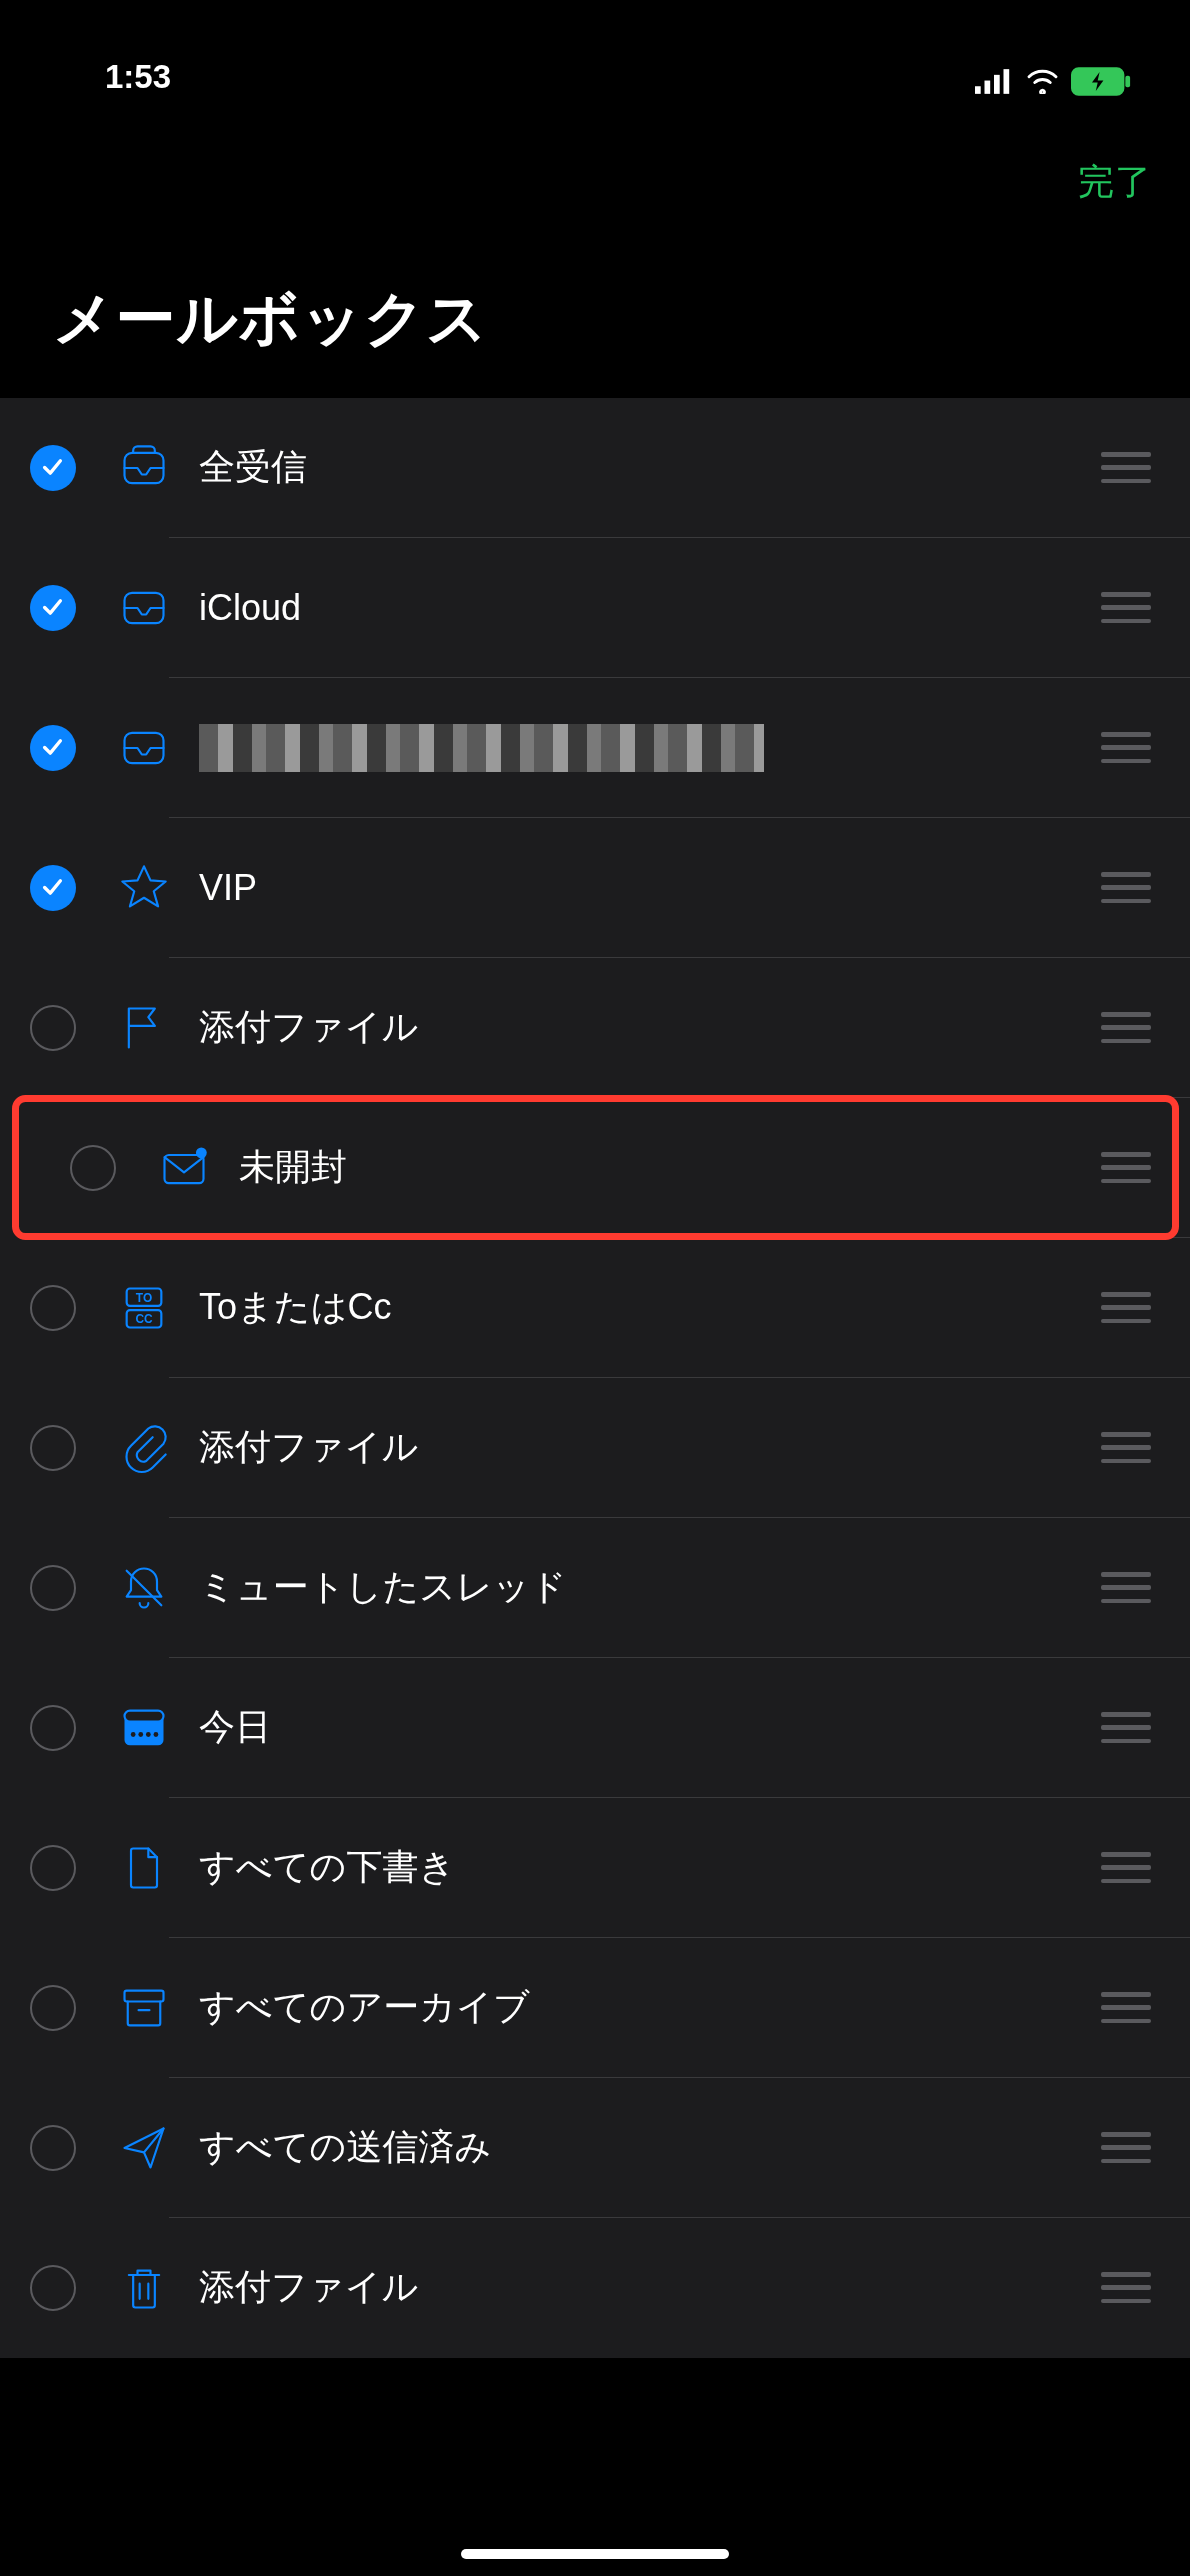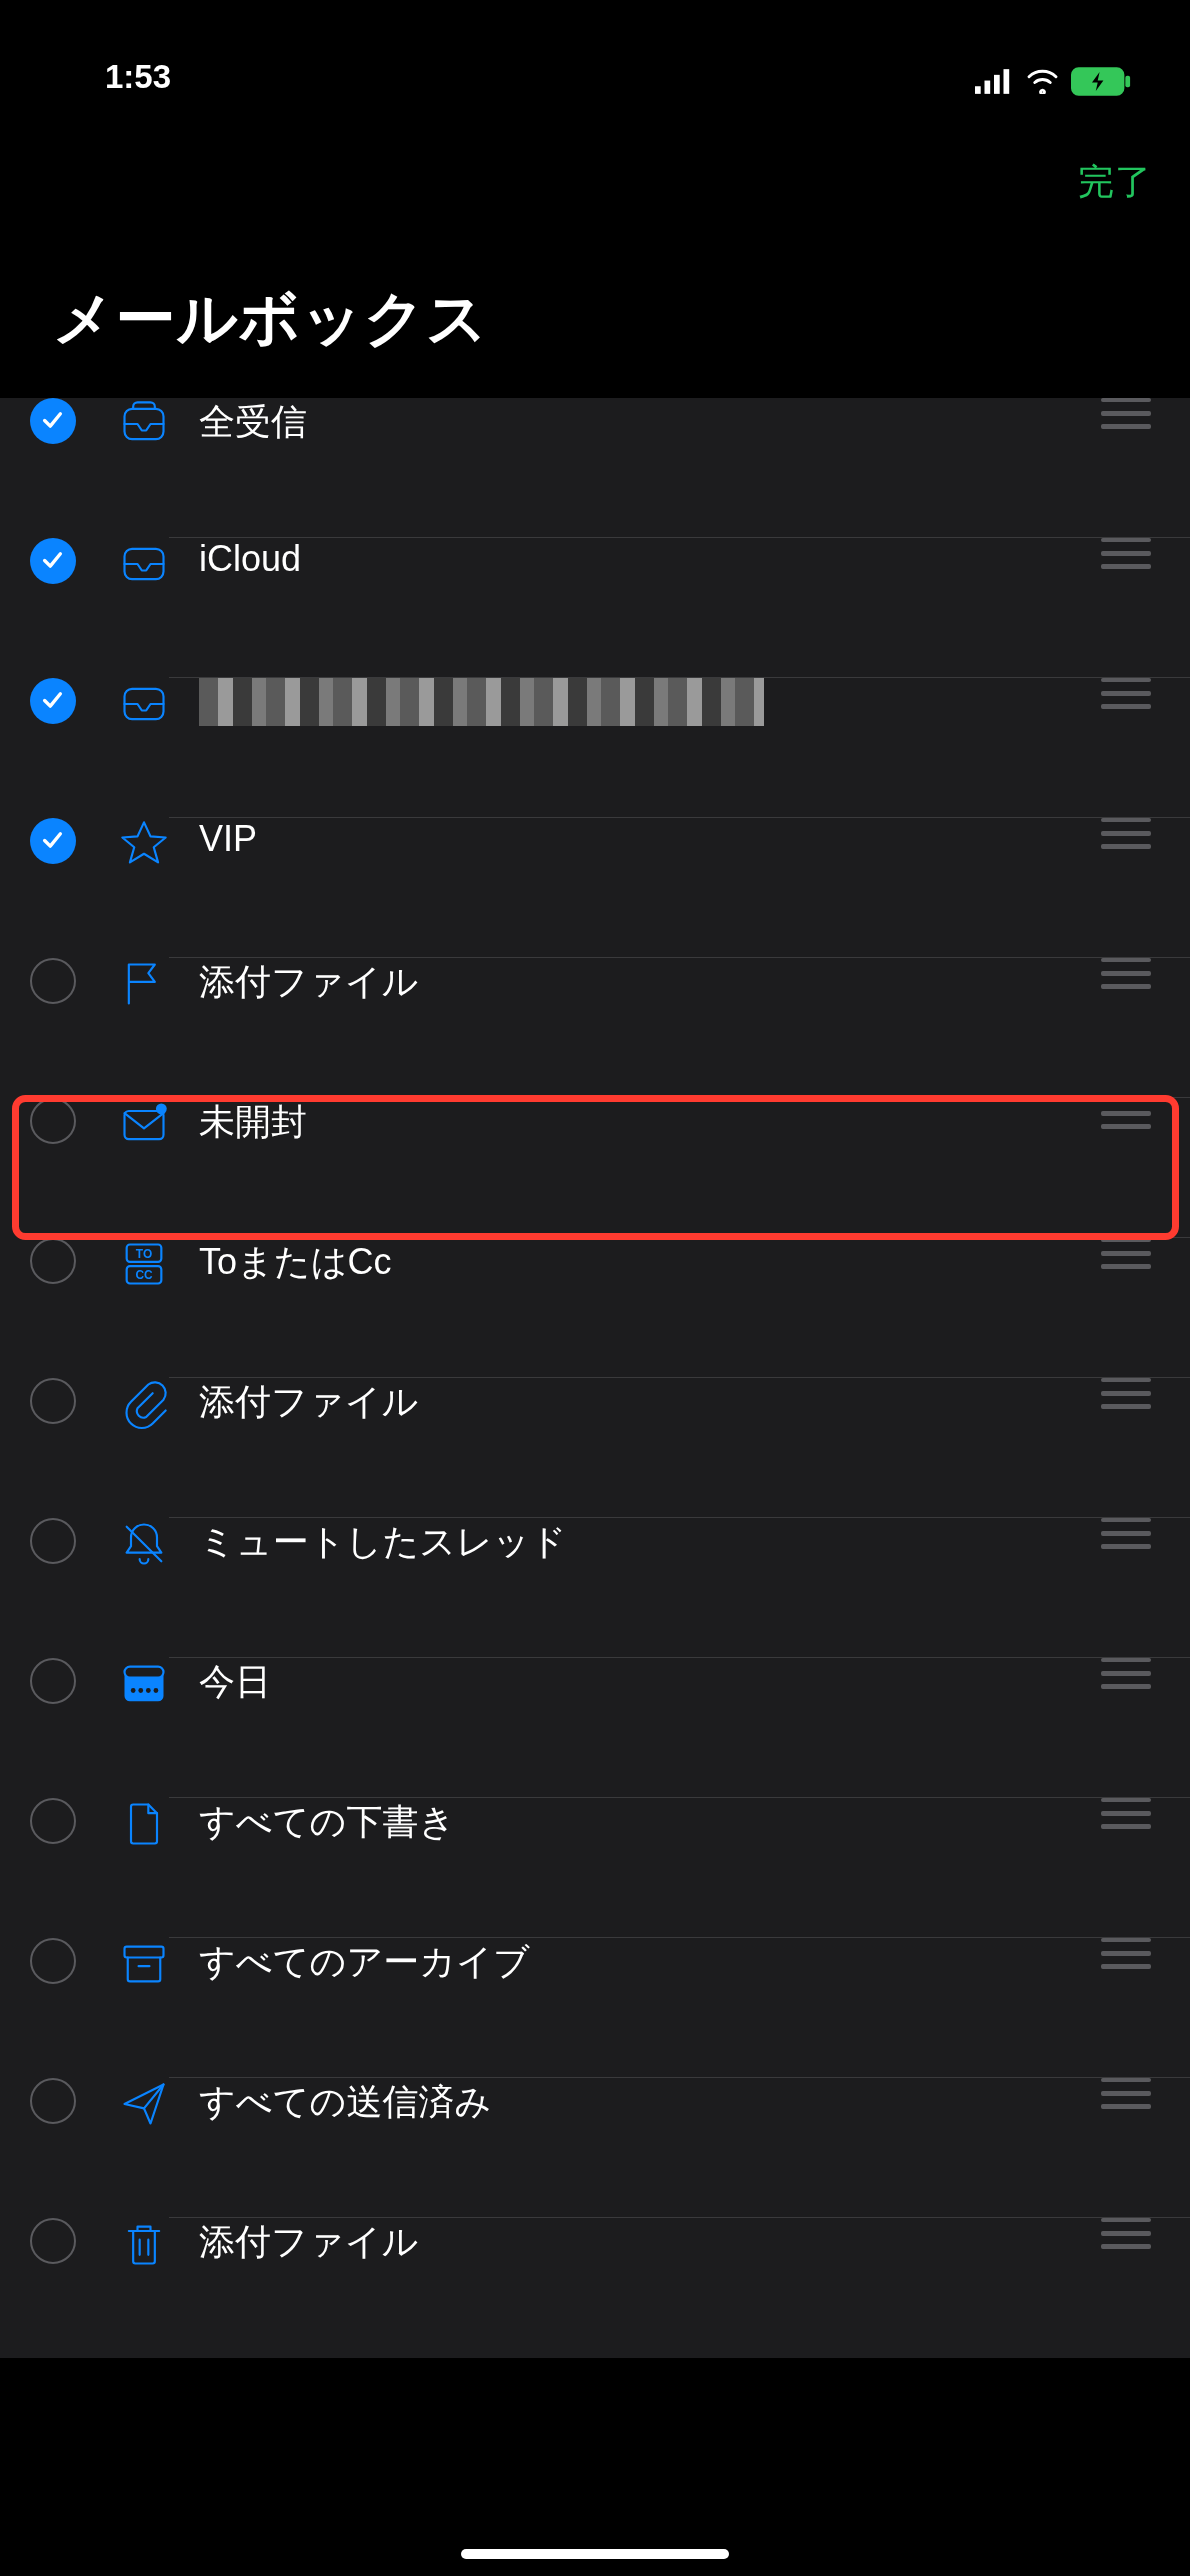--- a/index.html
+++ b/index.html
@@ -39,21 +39,21 @@
   .large-title {
     padding: 9.6px 38px 38px 53px;
     font-size: 60px;
     font-weight: 700;
     letter-spacing: 1px;
   }
 
   .list { background: #1c1c1e; }
   .row {
     display: flex;
-    align-items: flex-start;
+    align-items: center;
     height: 140px;
     padding: 0 31px 0 0;
     position: relative;
   }
   .row .sep {
     position: absolute;
     left: 169px;
     right: 0;
     bottom: 0;
     height: 1px;
@@ -107,20 +107,21 @@
     align-items: center;
     justify-content: center;
     opacity: 0.55;
   }
   .drag-cell span {
     width: 50px; height: 4.8px; background: #8e8e93; border-radius: 1.9px;
   }
 
   .highlight-box {
     position: relative;
+    padding-left: 40px;
   }
   .highlight-overlay {
     position: absolute;
     inset: -2.9px 11.5px -2.9px 11.5px;
     border: 7.7px solid #ff3b30;
     border-radius: 13.4px;
     pointer-events: none;
     z-index: 10;
   }
 

